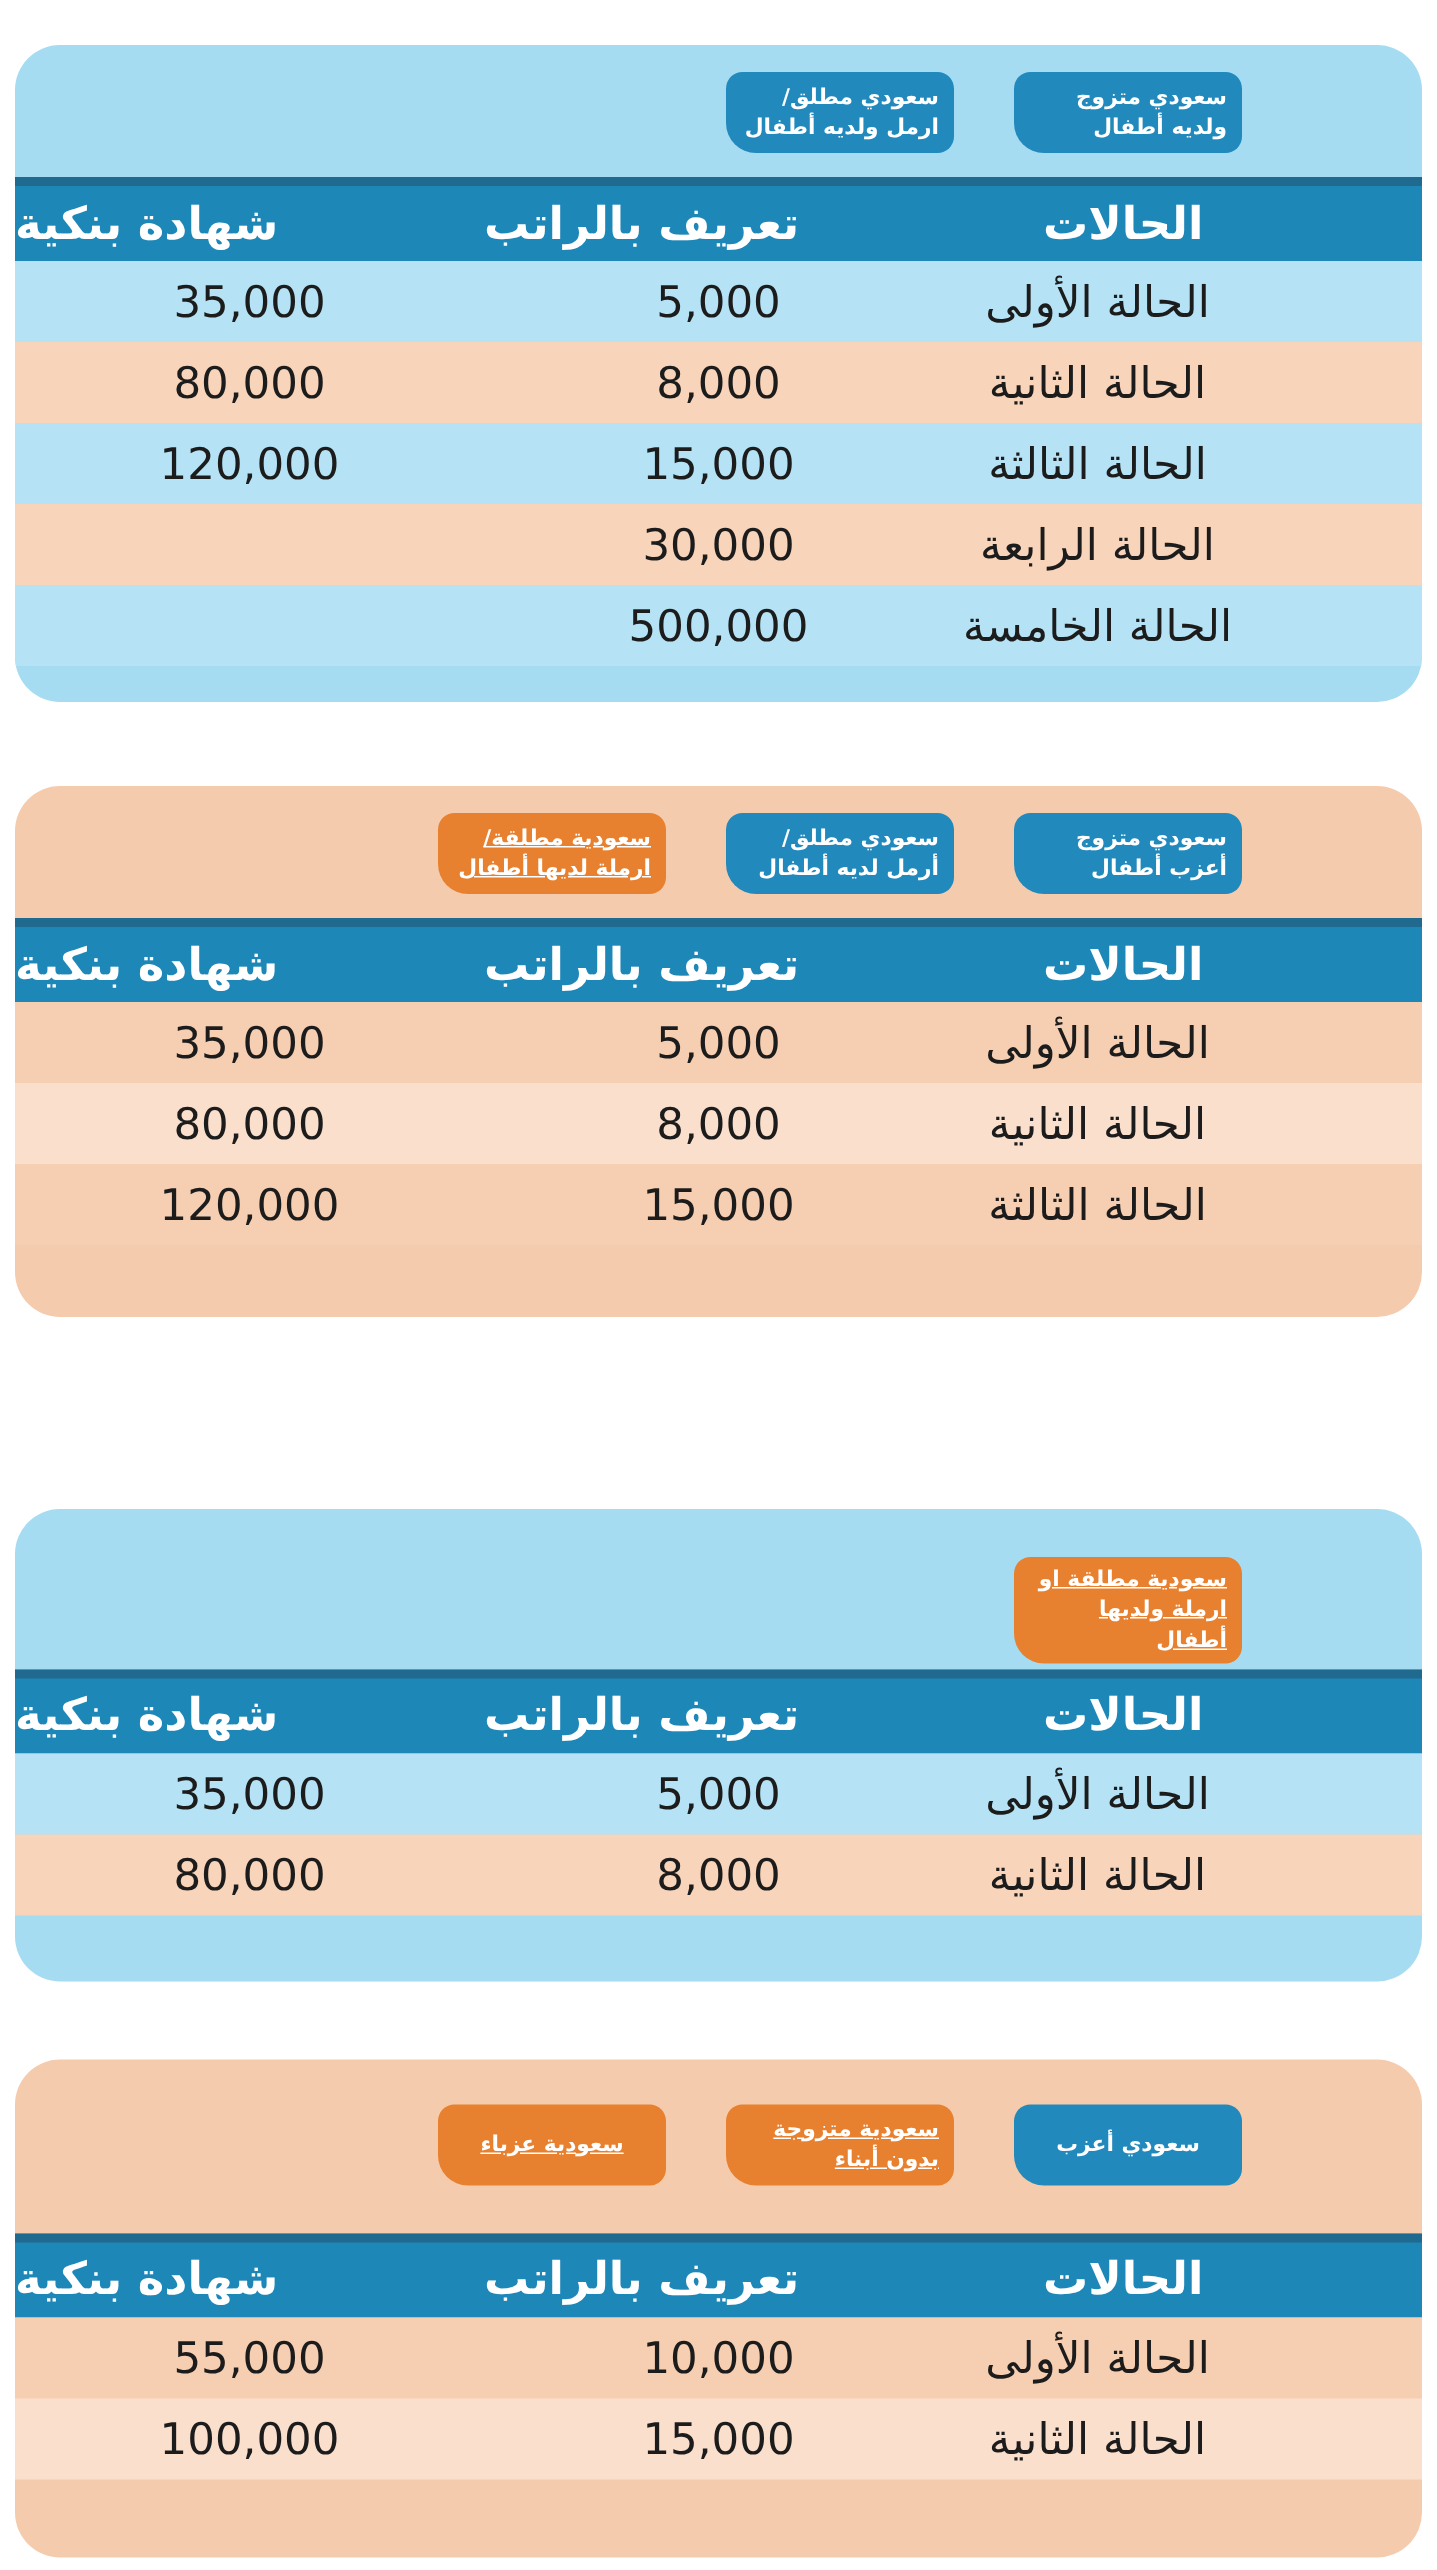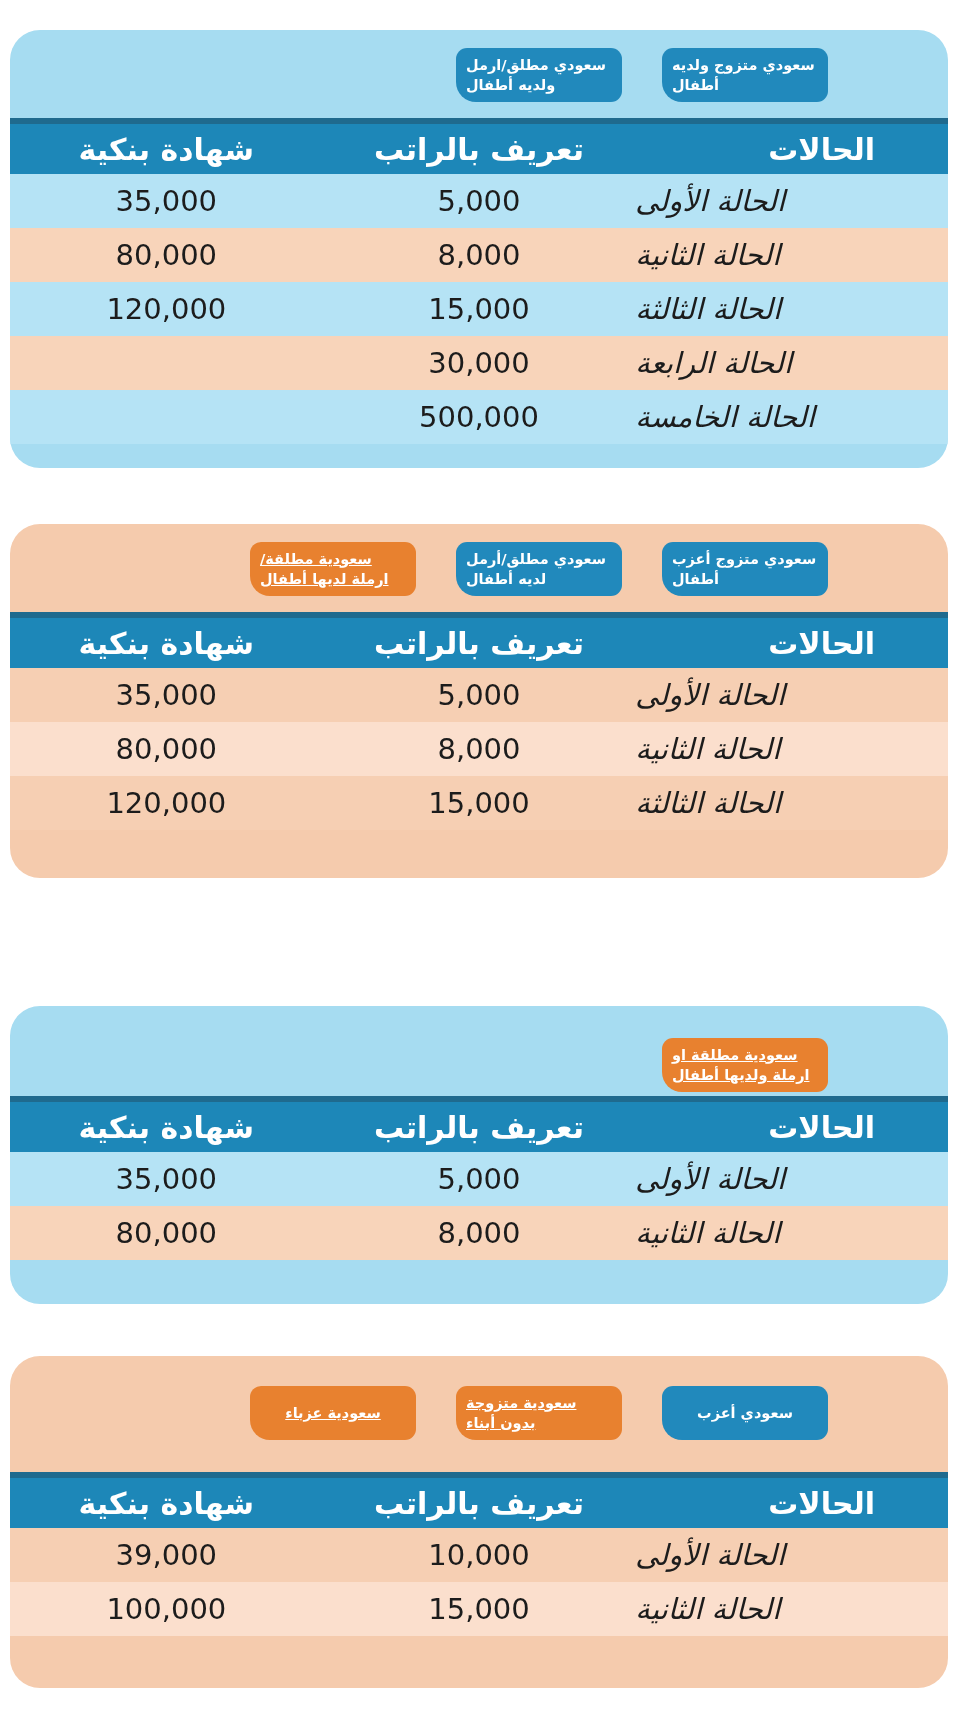--- a/index.html
+++ b/index.html
@@ -31,26 +31,26 @@
   
   .badges{
     display:flex;
     gap:40px;
     padding:18px 120px 16px 20px; 
     align-items:stretch;
   }
   .card.s3 .badges{ padding-top:32px; padding-bottom:4px; }
   .card.s4 .badges{ padding-top:30px; padding-bottom:32px; }
   .badge{
-    width:166px;
+    width:152px;
     min-height:54px;
     box-sizing:border-box;
     padding:5px 10px;
     display:flex; align-items:center; justify-content:center;
-    text-align:left;
+    text-align:right;
     color:#fff;
     font-weight:bold;
     font-size:14.5px;
     line-height:1.4;
     border-radius:11px 11px 11px 20px;
   }
   .badge.blue{   background:var(--badgeBlue); }
   .badge.orange{ background:var(--badgeOrange);text-decoration:underline; }
 
   
@@ -58,33 +58,33 @@
     display:grid;
     grid-template-columns:1fr 1fr 1fr;
     align-items:center;
     height:50px;
     background:var(--headerBlue);
     border-top:6px solid rgba(35,70,92,0.45);
     color:#fff;
     font-weight:bold;
     font-size:30px;
   }
-  .th{ text-align:center; }
+  .th{ text-align:left; }
   .th.cases{ padding-left:60px; }
 
   .row{
     display:grid;
     grid-template-columns:1fr 1fr 1fr;
     align-items:center;
     height:54px;
     font-size:29px;
     color:#1c1c1c;
   }
   .td{ text-align:center; }
-  .td.cases{ text-align:left; padding-left:0; padding-right:120px;font-style:italic; }
+  .td.cases{ text-align:center; padding-left:0; padding-right:120px; }
 
   
   .card.blue  .row:nth-child(odd) { background:var(--rowBlue); }
   .card.blue  .row:nth-child(even){ background:var(--rowPeachStripe); }
   .card.peach .row:nth-child(odd) { background:var(--rowPeachDark); }
   .card.peach .row:nth-child(even){ background:var(--rowPeachLight); }
 </style>
 </head>
 <body>
 
@@ -184,21 +184,21 @@
       </div>
     <div class="thead">
       <div class="th cases">الحالات</div>
       <div class="th salary">تعريف بالراتب</div>
       <div class="th bank">شهادة بنكية</div>
     </div>
     <div class="tbody">
         <div class="row">
     <div class="td cases">الحالة الأولى</div>
     <div class="td salary">10,000</div>
-    <div class="td bank">39,000</div>
+    <div class="td bank">55,000</div>
   </div>
         <div class="row">
     <div class="td cases">الحالة الثانية</div>
     <div class="td salary">15,000</div>
     <div class="td bank">100,000</div>
   </div>
       </div>
   </section>
   </div>
 

